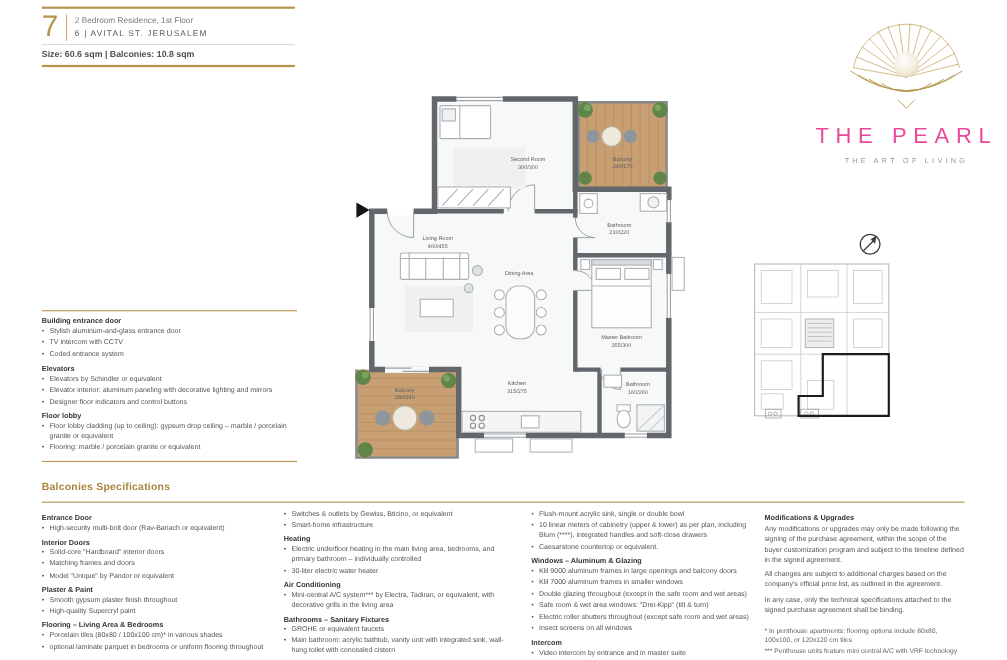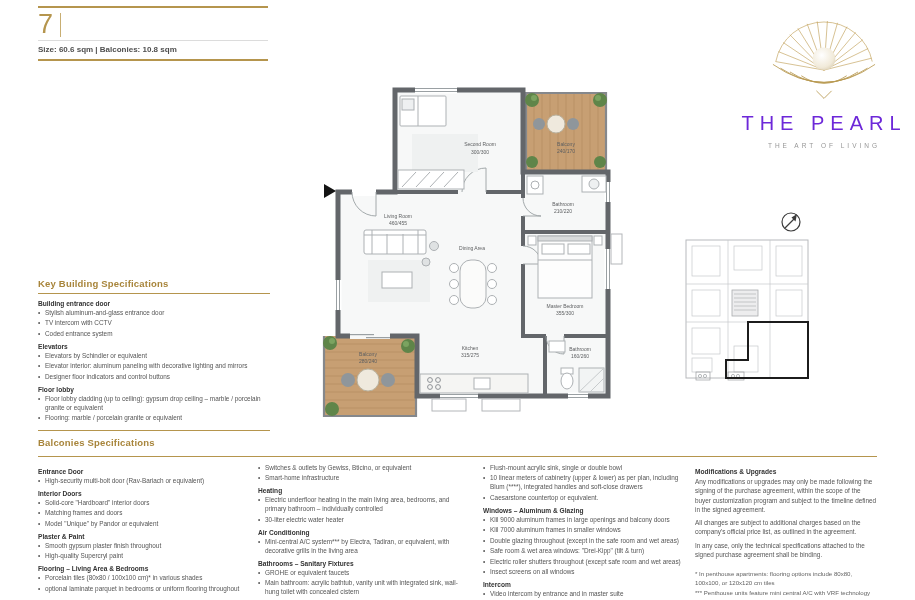--- a/index.html
+++ b/index.html
@@ -17,21 +17,21 @@
   .hdr-row{display:flex;align-items:center;padding:3px 0 2px 0}
   .hdr-num{font-size:27px;font-weight:400;color:#b5954d;line-height:1}
   .hdr-vline{width:1px;height:24px;background:#c8ae72;margin:0 7px}
   .hdr-titles{font-size:7.5px;line-height:1.5;color:#7a7a7a}
   .hdr-addr{color:#5b5b5b;letter-spacing:1.1px}
   .hdr-thin{height:1px;background:#dcdcdc}
   .hdr-size{font-size:8px;font-weight:bold;color:#4f4f4f;padding:4px 0 5px 0}
 
   
   .logo{left:738px;top:2px;width:172px;text-align:center}
-  .brand-name{font-size:20px;font-weight:300;letter-spacing:6px;color:#6d28d9;margin-top:2px}
+  .brand-name{font-size:20px;font-weight:300;letter-spacing:6px;color:#ec4899;margin-top:2px}
   .brand-tag{font-size:6.5px;letter-spacing:3px;color:#979797;margin-top:7px}
 
   
   .plan{left:320px;top:84px}
   .plan text{font-family:"Liberation Sans",sans-serif;fill:#5d5f61}
   .keyplan{left:676px;top:206px}
 
   
   .specs-title{font-size:9.5px;font-weight:bold;color:#a8853b;letter-spacing:.2px;margin:0}
   .rule-gold{height:1px;background:#b5954d}
@@ -58,20 +58,24 @@
   .fn{font-size:6.1px;line-height:1.4;color:#636363;margin-bottom:2px}
 </style>
 </head>
 <body>
 
 <header class="hdr abs">
   <div class="gold-bar"></div>
   <div class="hdr-row">
     <span class="hdr-num">7</span>
     <span class="hdr-vline"></span>
+    <div class="hdr-titles">
+      <div>2 Bedroom Residence, 1st Floor</div>
+      <div class="hdr-addr">6 | AVITAL ST. JERUSALEM</div>
+    </div>
   </div>
   <div class="hdr-thin"></div>
   <div class="hdr-size">Size: 60.6 sqm | Balconies: 10.8 sqm</div>
   <div class="gold-bar"></div>
 </header>
 
 <div class="logo abs">
   <svg width="140" height="104" viewBox="0 0 140 110">
     <defs>
       <radialGradient id="pg" cx="40%" cy="35%" r="75%">
@@ -360,21 +364,20 @@
         <circle cx="29" cy="170" r="1.6"></circle>
       <rect x="52" y="166" width="16" height="8"></rect>
         <circle cx="57" cy="170" r="1.6"></circle>
         <circle cx="62" cy="170" r="1.6"></circle>
     </g>
   </g>
   <path d="M72,116 H132 V172 H50 V154 H72 Z" fill="none" stroke="#1c1c1c" stroke-width="2"></path>
 </svg>
 
 <section class="bspecs abs">
-  <h2 class="specs-title">Key Building Specifications</h2>
   <div class="rule-gold"></div>
 
   <div class="sec">
     <div class="sec-h">Building entrance door</div>
     <ul class="sec-list">
 
     <li class="sec-item">Stylish aluminum-and-glass entrance door</li>
         <li class="sec-item">TV intercom with CCTV</li>
         <li class="sec-item">Coded entrance system</li>
       </ul>

